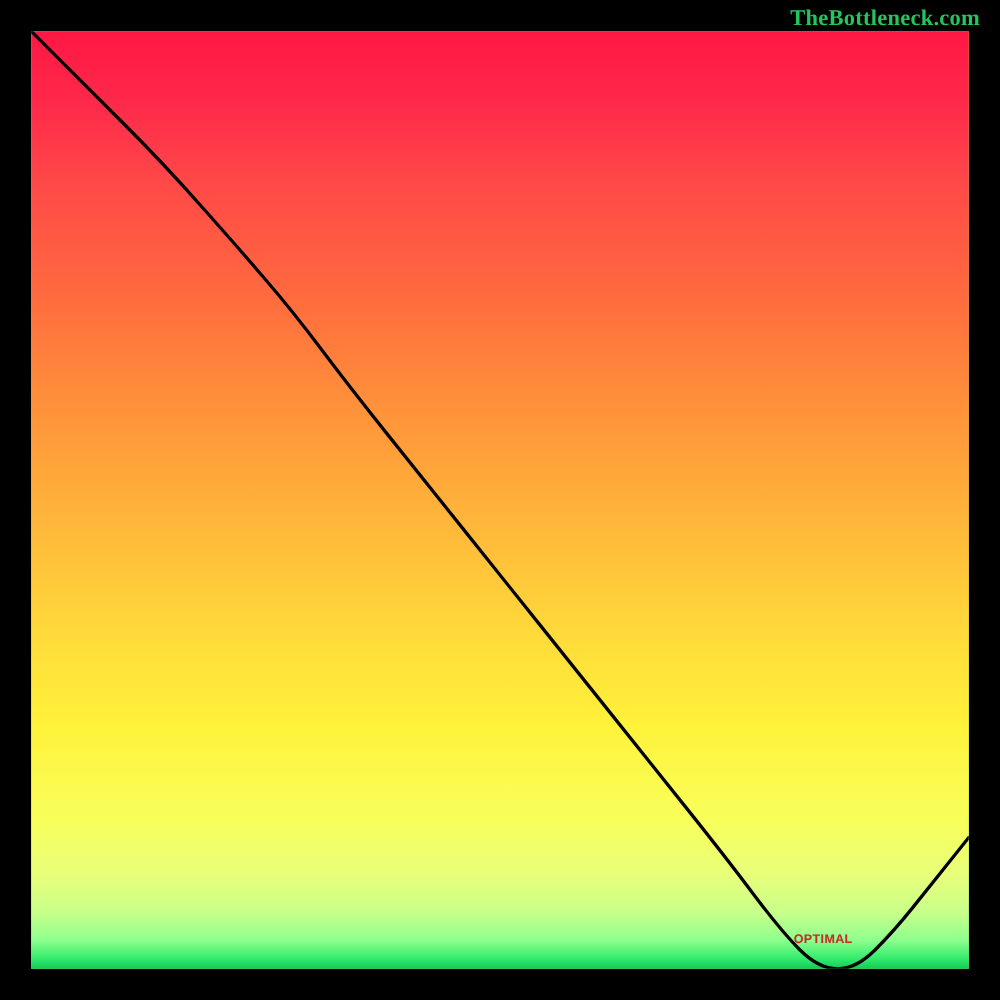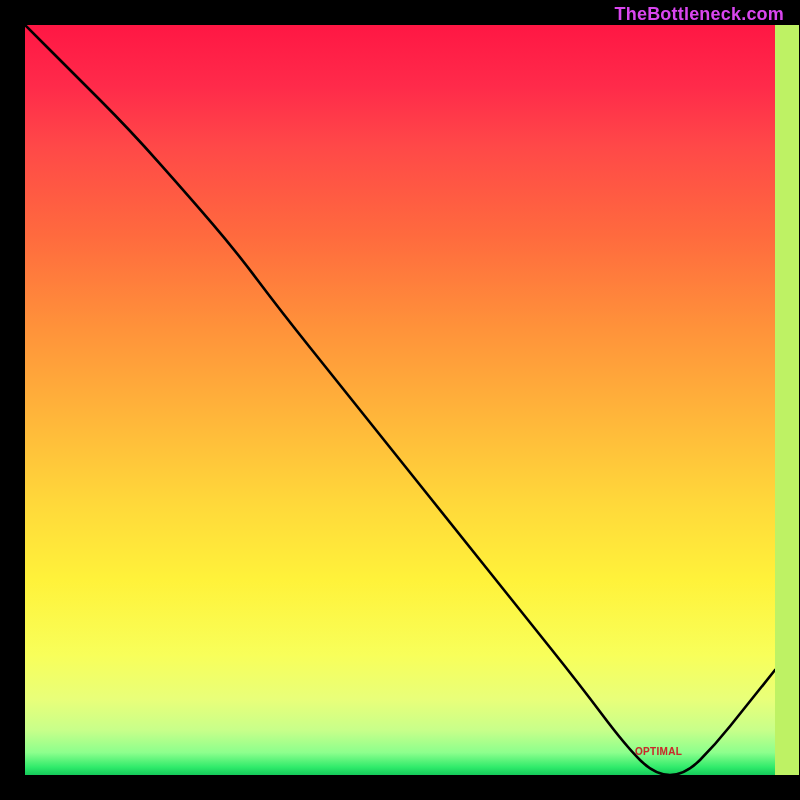--- a/index.html
+++ b/index.html
@@ -11,21 +11,20 @@
     overflow: hidden;
     font-family: Arial, Helvetica, sans-serif;
   }
   .frame {
     position: absolute;
     left: 25px;
     top: 25px;
     width: 750px;
     height: 750px;
     background: #bef264;
-    padding-left: 24px;
   }
   .gradient {
     position: absolute;
     left: 0;
     top: 0;
     width: 750px;
     height: 750px;
     
     background: linear-gradient(
       to bottom,
@@ -49,25 +48,26 @@
     position: absolute;
     left: 0;
     top: 0;
     width: 750px;
     height: 750px;
   }
   .credit {
     position: absolute;
     top: 4px;
     right: 16px;
-    color: #d946ef;
+    color: #22c55e;
     font-size: 18px;
     font-weight: 600;
     letter-spacing: 0.2px;
     user-select: none;
+    font-family: Liberation Serif, serif;
   }
   .optimal-label {
     position: absolute;
     color: #cc2a2a;
     font-size: 10px;
     font-weight: 700;
     letter-spacing: 0.3px;
     white-space: nowrap;
     user-select: none;
     text-shadow: 0 0 1px rgba(0,0,0,0.15);

